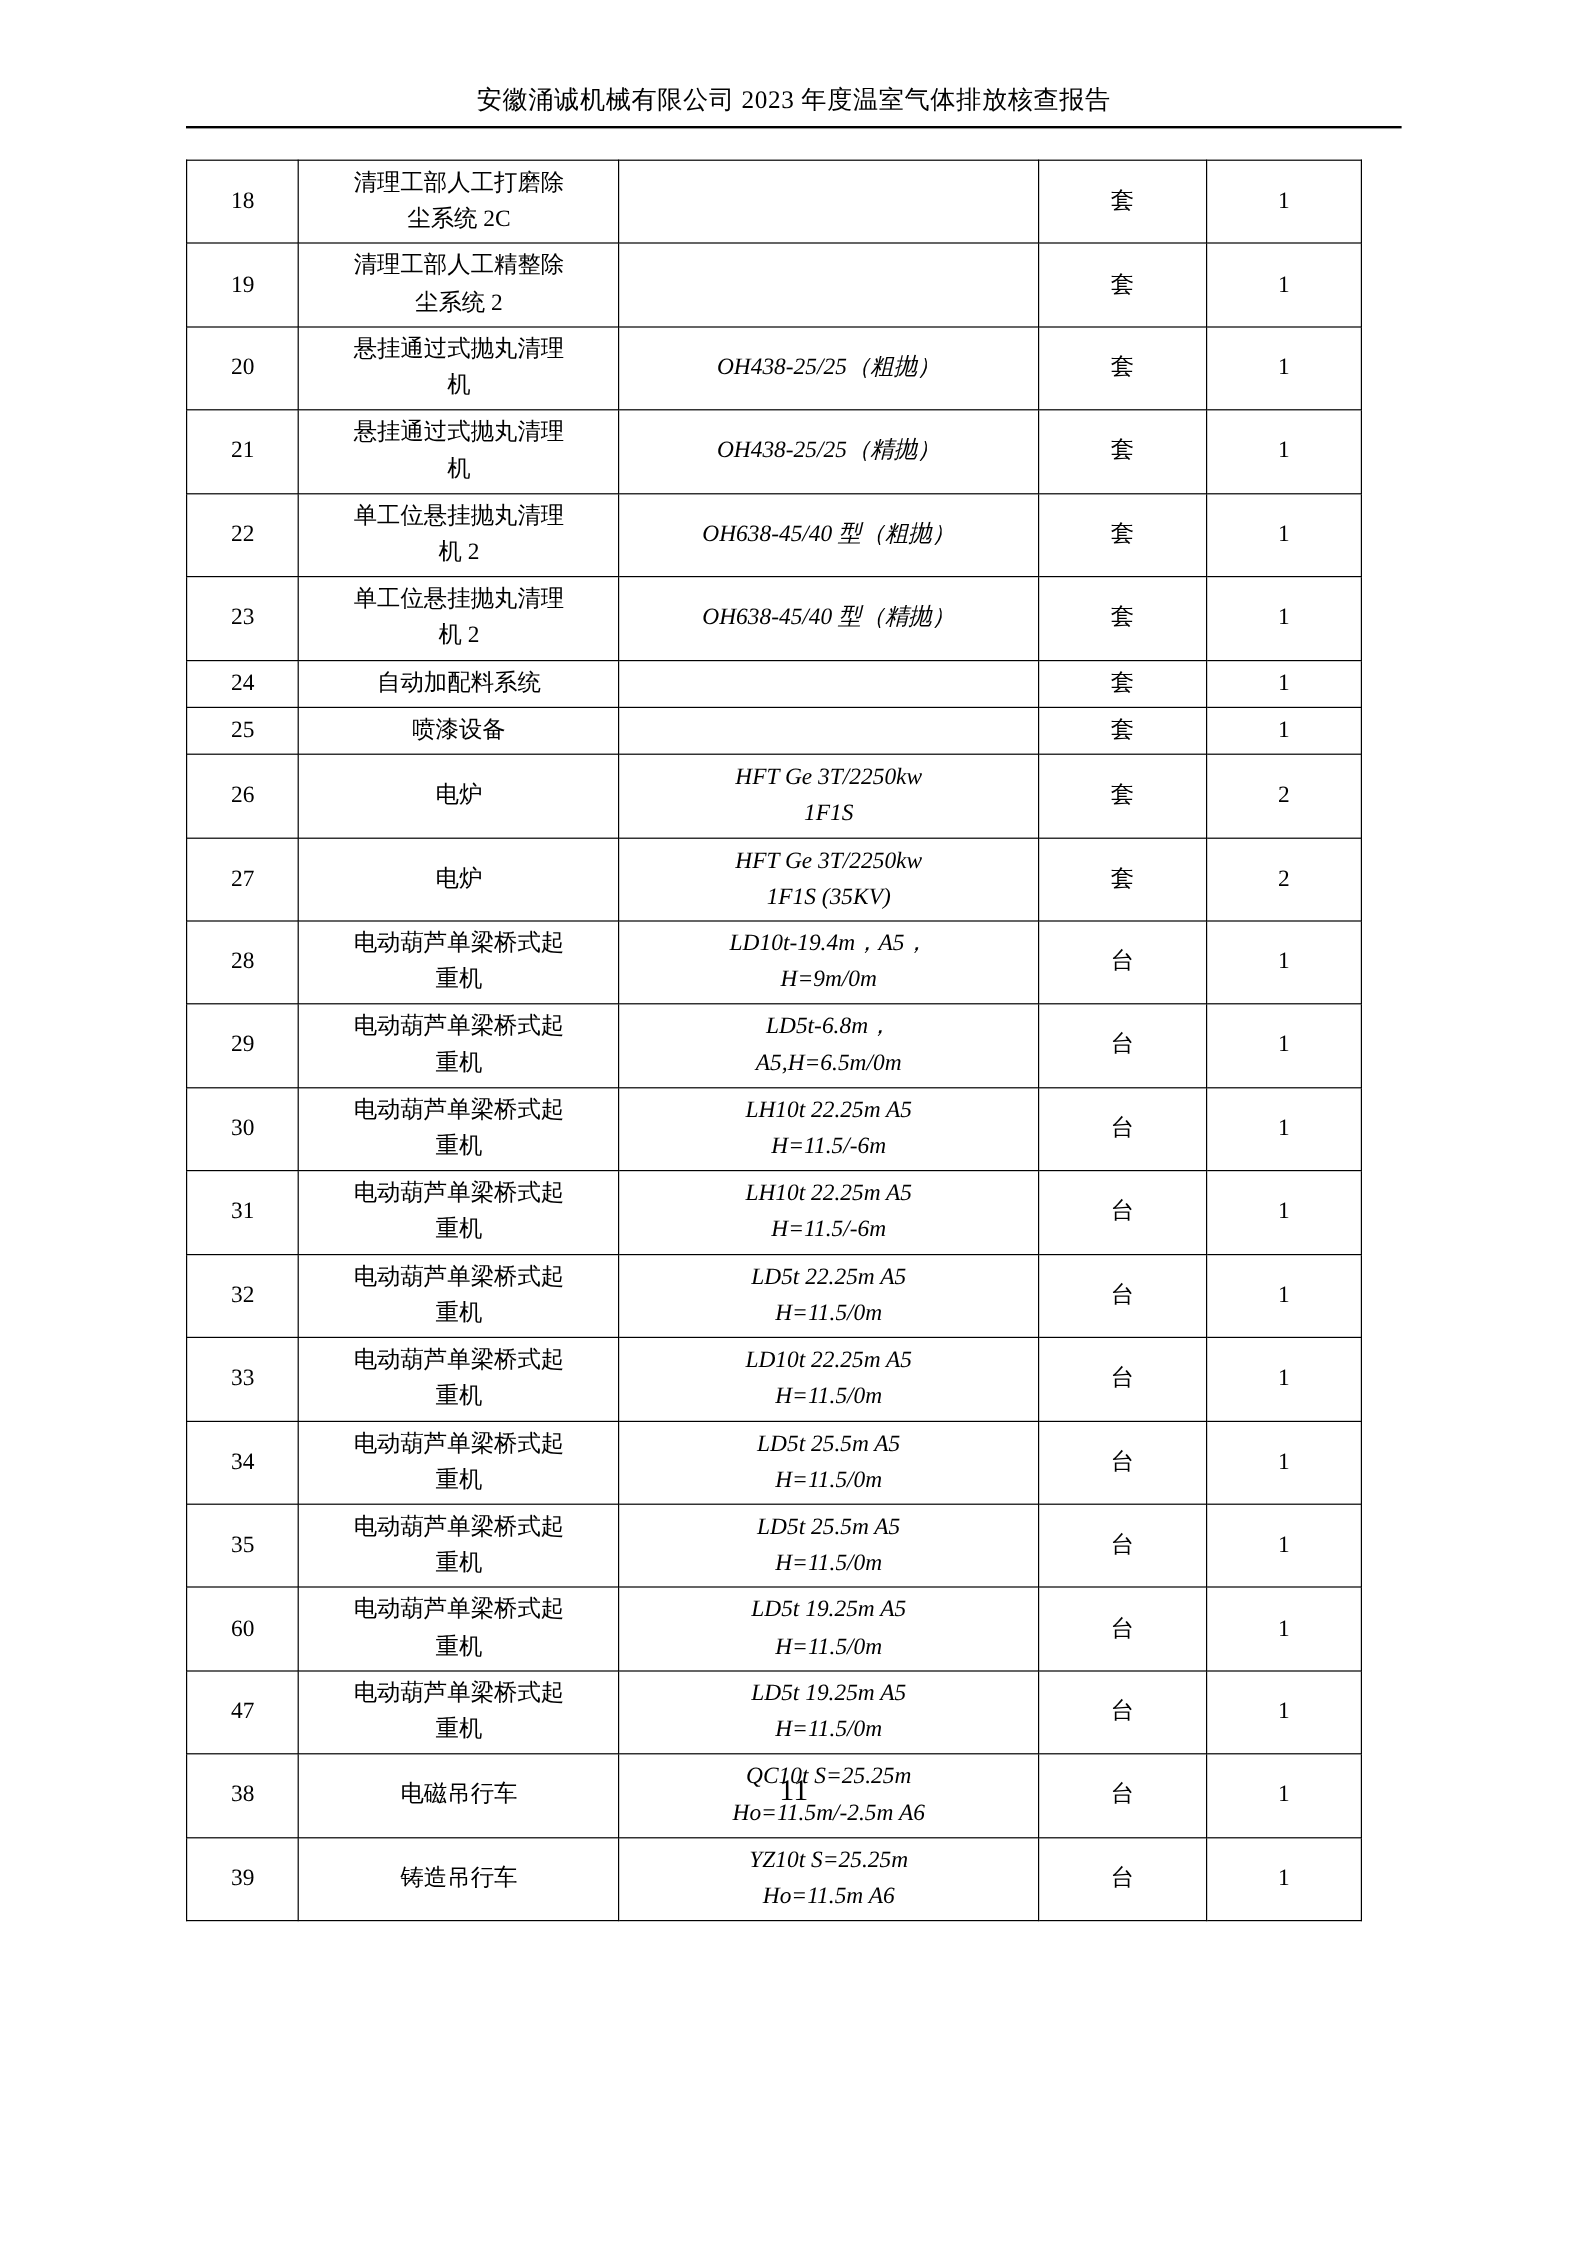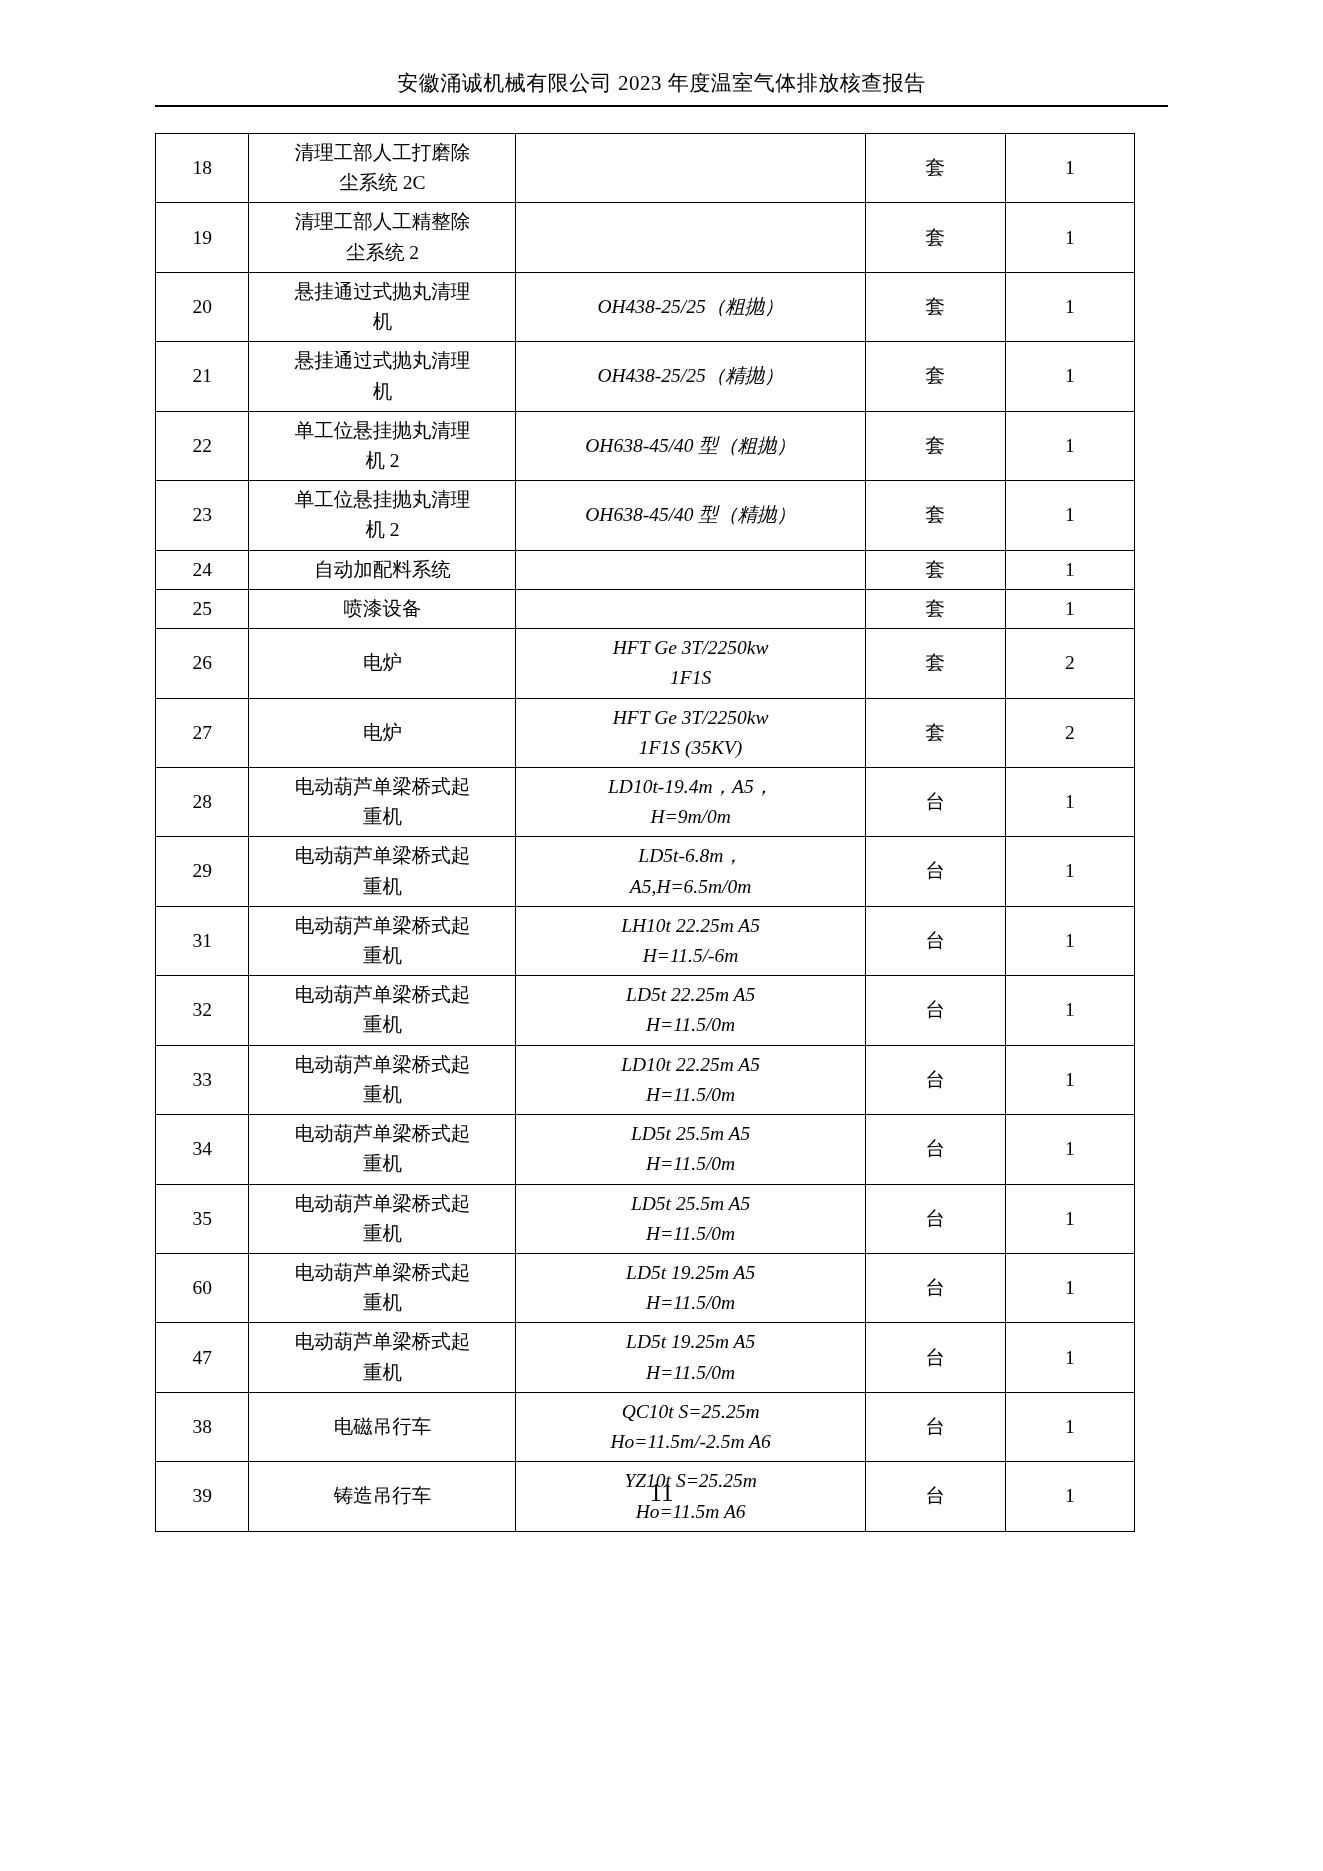--- a/index.html
+++ b/index.html
@@ -315,20 +315,39 @@
             </td>
             <td class="cell-unit">
               <span class="line">台</span>
             </td>
             <td class="cell-qty">
               <span class="line">1</span>
             </td>
           </tr>
           <tr>
             <td class="cell-no">
+              <span class="line">30</span>
+            </td>
+            <td class="cell-name">
+              <span class="line">电动葫芦单梁桥式起</span>
+              <span class="line">重机</span>
+            </td>
+            <td class="cell-model">
+              <span class="line">LH10t 22.25m A5</span>
+              <span class="line">H=11.5/-6m</span>
+            </td>
+            <td class="cell-unit">
+              <span class="line">台</span>
+            </td>
+            <td class="cell-qty">
+              <span class="line">1</span>
+            </td>
+          </tr>
+          <tr>
+            <td class="cell-no">
               <span class="line">31</span>
             </td>
             <td class="cell-name">
               <span class="line">电动葫芦单梁桥式起</span>
               <span class="line">重机</span>
             </td>
             <td class="cell-model">
               <span class="line">LH10t 22.25m A5</span>
               <span class="line">H=11.5/-6m</span>
             </td>

